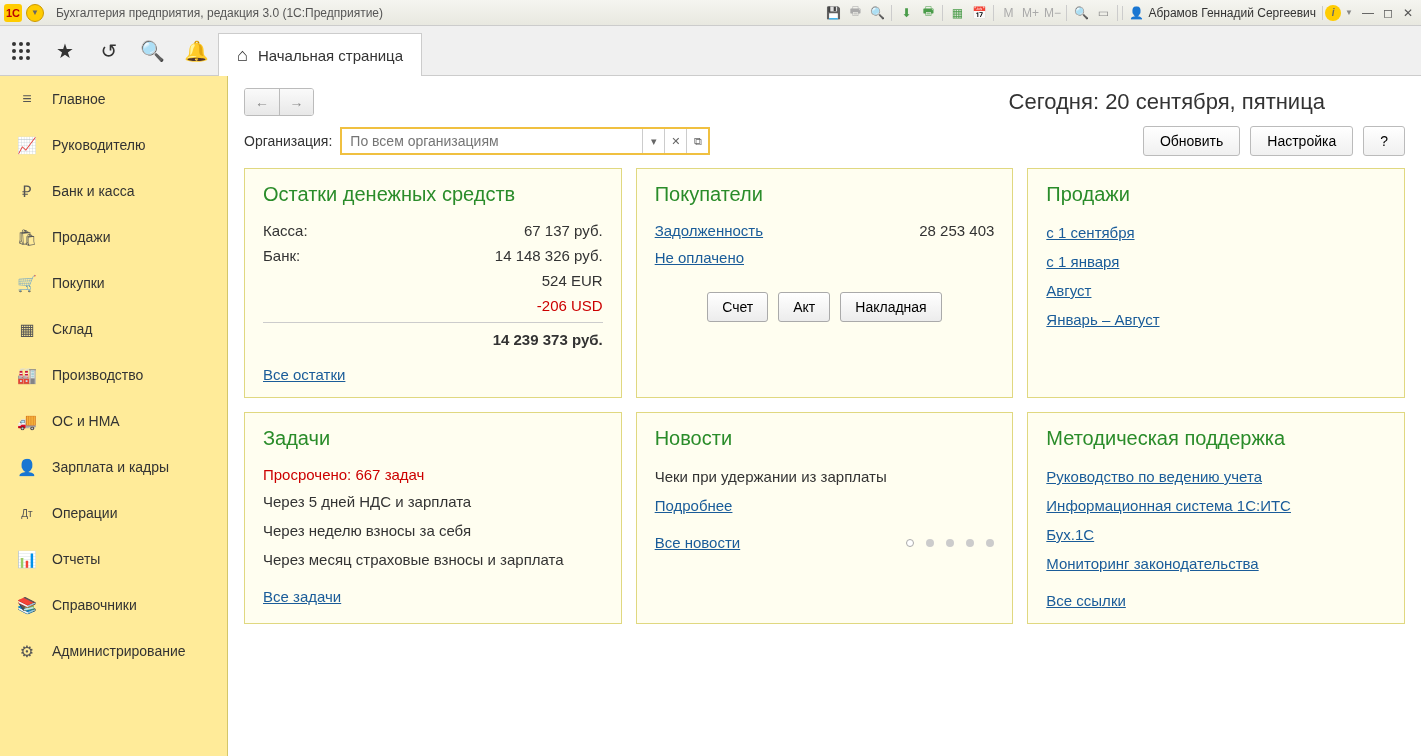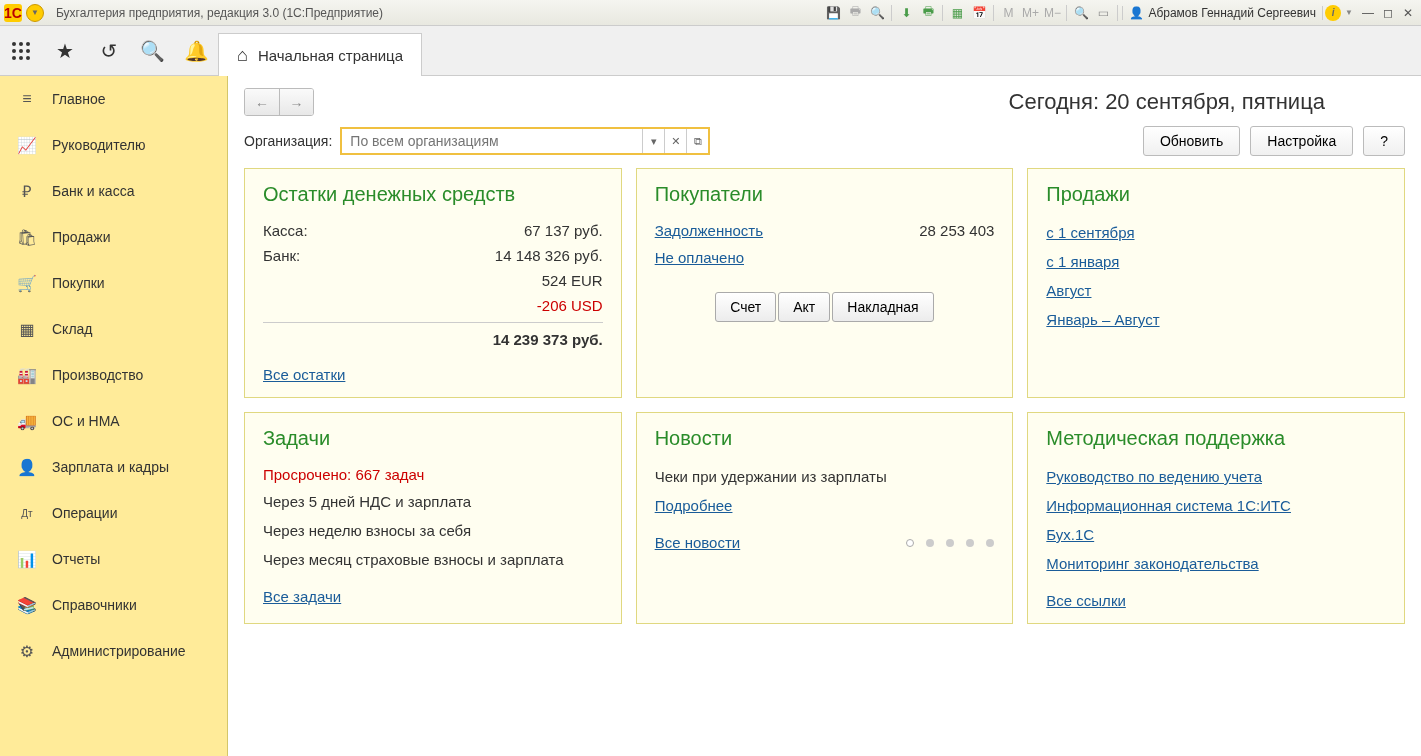--- a/index.html
+++ b/index.html
@@ -1,21 +1,21 @@
 <!DOCTYPE html>
 <html><head>
 <meta charset="utf-8">
 <style>
 * { box-sizing: border-box; margin: 0; padding: 0; }
 body { font-family: Arial, sans-serif; font-size: 13px; color: #333; background: #fff; overflow: hidden; }
 
 
 .titlebar { height: 26px; background: linear-gradient(#f5f5f0, #e8e8e0); border-bottom: 1px solid #ccc; display: flex; align-items: center; padding: 0 4px; font-size: 12px; }
 .titlebar-left { display: flex; align-items: center; gap: 4px; }
-.logo-1c { width: 18px; height: 18px; background: #ffcc00; border-radius: 3px; display: flex; align-items: center; justify-content: center; font-size: 14px; font-weight: bold; color: #b00; }
+.logo-1c { width: 18px; height: 18px; background: #ffcc00; border-radius: 3px; display: flex; align-items: center; justify-content: center; font-size: 11px; font-weight: bold; color: #b00; }
 .dropdown-circle { width: 18px; height: 18px; background: #ffcc00; border-radius: 50%; display: flex; align-items: center; justify-content: center; font-size: 8px; color: #666; border: 1px solid #cc9900; }
 .titlebar-title { margin-left: 8px; color: #555; }
 .titlebar-right { margin-left: auto; display: flex; align-items: center; gap: 2px; }
 .tb-icon { width: 20px; height: 18px; display: flex; align-items: center; justify-content: center; color: #888; font-size: 12px; cursor: pointer; }
 .tb-icon.green { color: #4a9c4a; }
 .tb-icon.gray { color: #aaa; }
 .tb-sep { width: 1px; height: 16px; background: #ccc; margin: 0 2px; }
 .user-block { display: flex; align-items: center; gap: 4px; padding: 0 6px; border-left: 1px solid #ccc; border-right: 1px solid #ccc; }
 .info-icon { width: 16px; height: 16px; background: #ffcc00; border-radius: 50%; display: flex; align-items: center; justify-content: center; font-size: 10px; font-weight: bold; font-style: italic; color: #666; }
 .win-controls { display: flex; gap: 2px; margin-left: 4px; }
@@ -56,21 +56,21 @@
 .cards { display: grid; grid-template-columns: 1fr 1fr 1fr; gap: 14px; padding: 0 16px 16px; }
 .card { border: 1px solid #e0d880; background: #fffef0; padding: 14px 18px; }
 .card-title { color: #2a8c2a; font-size: 20px; margin-bottom: 12px; }
 .card-row { display: flex; justify-content: space-between; padding: 4px 0; font-size: 15px; }
 .card-row.red { color: #c00; }
 .card-row.bold { font-weight: bold; border-top: 1px solid #ccc; padding-top: 8px; margin-top: 4px; }
 .link { color: #1a5c99; text-decoration: underline; cursor: pointer; font-size: 15px; }
 .link-row { padding: 6px 0; }
 .task-overdue { color: #c00; font-size: 15px; padding: 4px 0; }
 .task-text { font-size: 15px; padding: 6px 0; }
-.card-btns { display: flex; gap: 2px; margin-top: 20px; justify-content: center; }
+.card-btns { display: flex; gap: 10px; margin-top: 20px; justify-content: center; }
 .card-btn { padding: 6px 14px; background: linear-gradient(#fff,#ececec); border: 1px solid #aaa; border-radius: 3px; cursor: pointer; font-size: 14px; }
 .card-footer { margin-top: 14px; display: flex; align-items: center; }
 .dots { margin-left: auto; display: flex; gap: 12px; }
 .dot { width: 8px; height: 8px; border-radius: 50%; background: #ccc; cursor: pointer; }
 .dot.hollow { background: #fff; border: 1px solid #aaa; }
 .buyers-row { display: flex; justify-content: space-between; align-items: baseline; padding: 4px 0; }
 .buyers-val { font-size: 15px; }
 </style>
 </head>
 <body>

